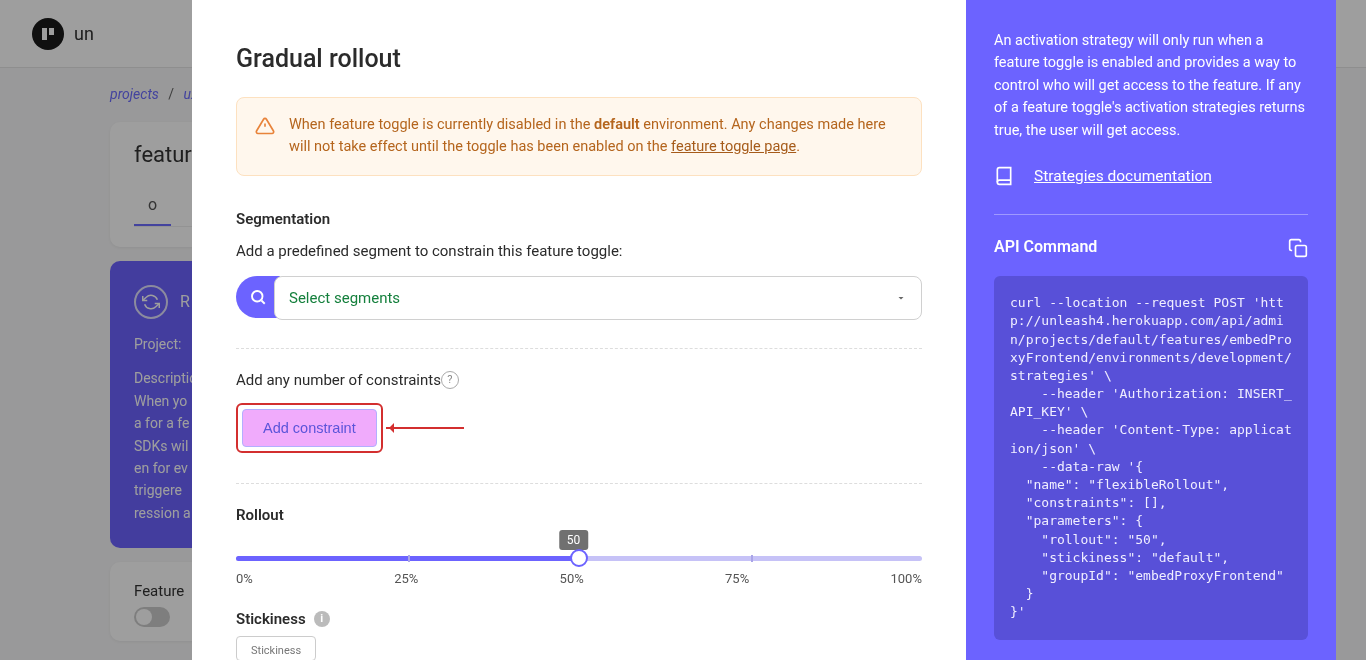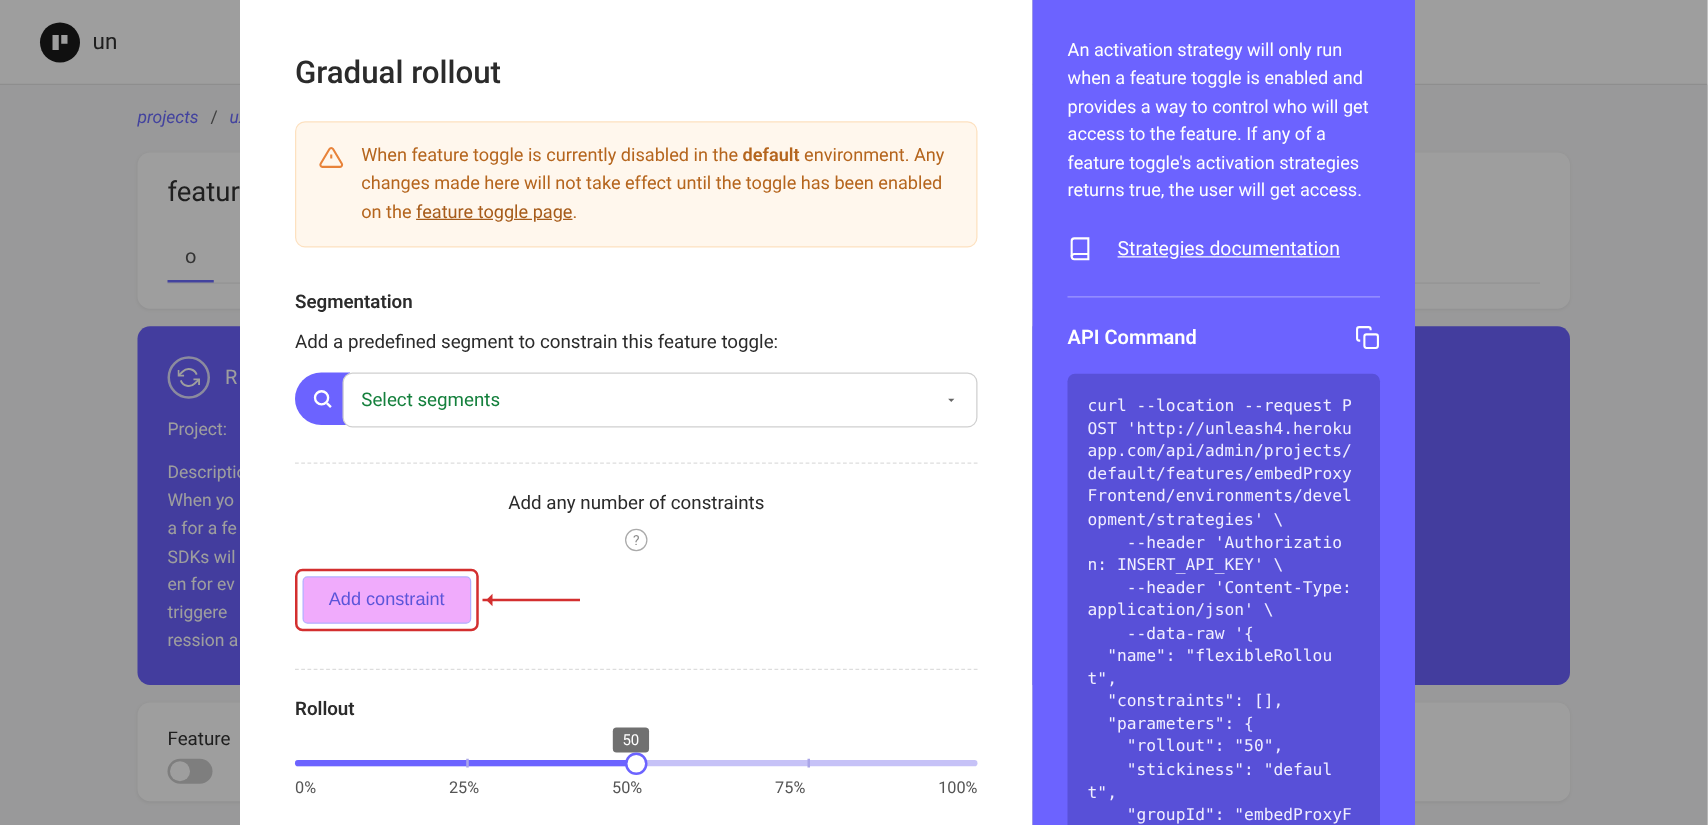--- a/index.html
+++ b/index.html
@@ -20,41 +20,41 @@
   .bg-purple-card { background: #6c63ff; color: #fff; border-radius: 10px; margin: 14px 110px; padding: 24px; font-size: 14px; line-height: 1.6; }
   .bg-refresh-icon { width: 34px; height: 34px; border: 2px solid rgba(255,255,255,.8); border-radius: 50%; display: inline-flex; align-items: center; justify-content: center; margin-right: 12px; }
   .bg-feat-section-label { font-size: 15px; color: #333; padding: 6px 0; }
   .bg-switch { width: 36px; height: 20px; background: #ccc; border-radius: 10px; position: relative; display: inline-block; vertical-align: middle; }
   .bg-switch::after { content: ""; width: 16px; height: 16px; background: #fff; border-radius: 50%; position: absolute; top: 2px; left: 2px; }
   
   
   .dim { position: absolute; inset: 0; background: rgba(0,0,0,.38); }
 
   
-  .modal { position: absolute; top: 0; left: 192px; width: 940px; height: 660px; background: transparent; display: flex; }
+  .modal { position: absolute; top: 0; left: 192px; width: 1144px; height: 660px; background: transparent; display: flex; }
   .modal-main { width: 774px; background: #fff; padding: 44px 44px 0; overflow: hidden; }
   .modal-side { width: 370px; background: #6c63ff; color: #fff; padding: 30px 28px 24px; overflow: hidden; font-size: 14.5px; line-height: 1.55; }
 
   .m-title { font-size: 25px; font-weight: 500; color: #2b2b2b; margin-bottom: 24px; }
   .alert-box { background: #fff7ed; border: 1px solid #fde1c0; border-radius: 8px; padding: 16px 18px; display: flex; gap: 14px; margin-bottom: 34px; }
   .alert-icon { color: #e8833a; flex-shrink: 0; font-size: 18px; margin-top: 2px; }
   .alert-text { color: #b5651d; font-size: 14.5px; line-height: 1.55; }
   .alert-text b { font-weight: 600; }
   .alert-text a { color: #a65b1a; text-decoration: underline; }
 
   .sec-heading { font-size: 15px; font-weight: 600; color: #2b2b2b; margin-bottom: 14px; }
   .sec-sub { font-size: 15px; color: #2b2b2b; margin-bottom: 16px; }
   .segment-row { display: flex; margin-bottom: 28px; }
   .seg-search-btn { width: 44px; height: 42px; background: #6c63ff; border-radius: 22px 0 0 22px; display: flex; align-items: center; justify-content: center; color: #fff; }
   .seg-select { flex: 1; height: 44px; border: 1px solid #d0d0d0; border-radius: 8px; background: #fff; display: flex; align-items: center; padding: 0 14px; margin-left: -6px; position: relative; color: #15803d; font-size: 15px; }
   .seg-caret { position: absolute; right: 14px; color: #666; }
 
   .divider-dotted { border-top: 1px dashed #ddd; margin-bottom: 22px; }
 
-  .constraint-row { display: flex; align-items: center; gap: 12px; margin-bottom: 14px; font-size: 15px; color: #2b2b2b; flex-direction: column; }
+  .constraint-row { display: flex; align-items: center; margin-bottom: 14px; font-size: 15px; color: #2b2b2b; }
   .help-circle { width: 18px; height: 18px; border: 1.5px solid #aaa; border-radius: 50%; display: inline-flex; align-items: center; justify-content: center; font-size: 11px; color: #888; }
   .add-constraint-wrap { position: relative; display: inline-block; padding: 4px; border: 2.5px solid #d32f2f; border-radius: 6px; margin-bottom: 30px; }
   .add-constraint-btn { border: 1px solid #b3aeff; background: #f0abfc; color: #5b54d9; padding: 10px 20px; font-size: 14.5px; border-radius: 4px; font-weight: 500; cursor: pointer; }
   .red-arrow { position: absolute; left: 148px; top: 50%; transform: translateY(-50%); width: 78px; height: 2px; background: #d32f2f; }
   .red-arrow::before { content: ""; position: absolute; left: -2px; top: -4px; border: 5px solid transparent; border-right-color: #d32f2f; }
 
   .rollout-heading { font-size: 15px; font-weight: 600; color: #2b2b2b; margin-bottom: 12px; }
   .slider-wrap { position: relative; padding-top: 20px; }
   .slider-tooltip { position: absolute; left: 49.2%; top: -6px; transform: translateX(-50%); background: #707070; color: #fff; font-size: 12px; padding: 3px 8px; border-radius: 3px; }
   .slider-track { height: 5px; background: #c6c2f7; border-radius: 3px; position: relative; }

